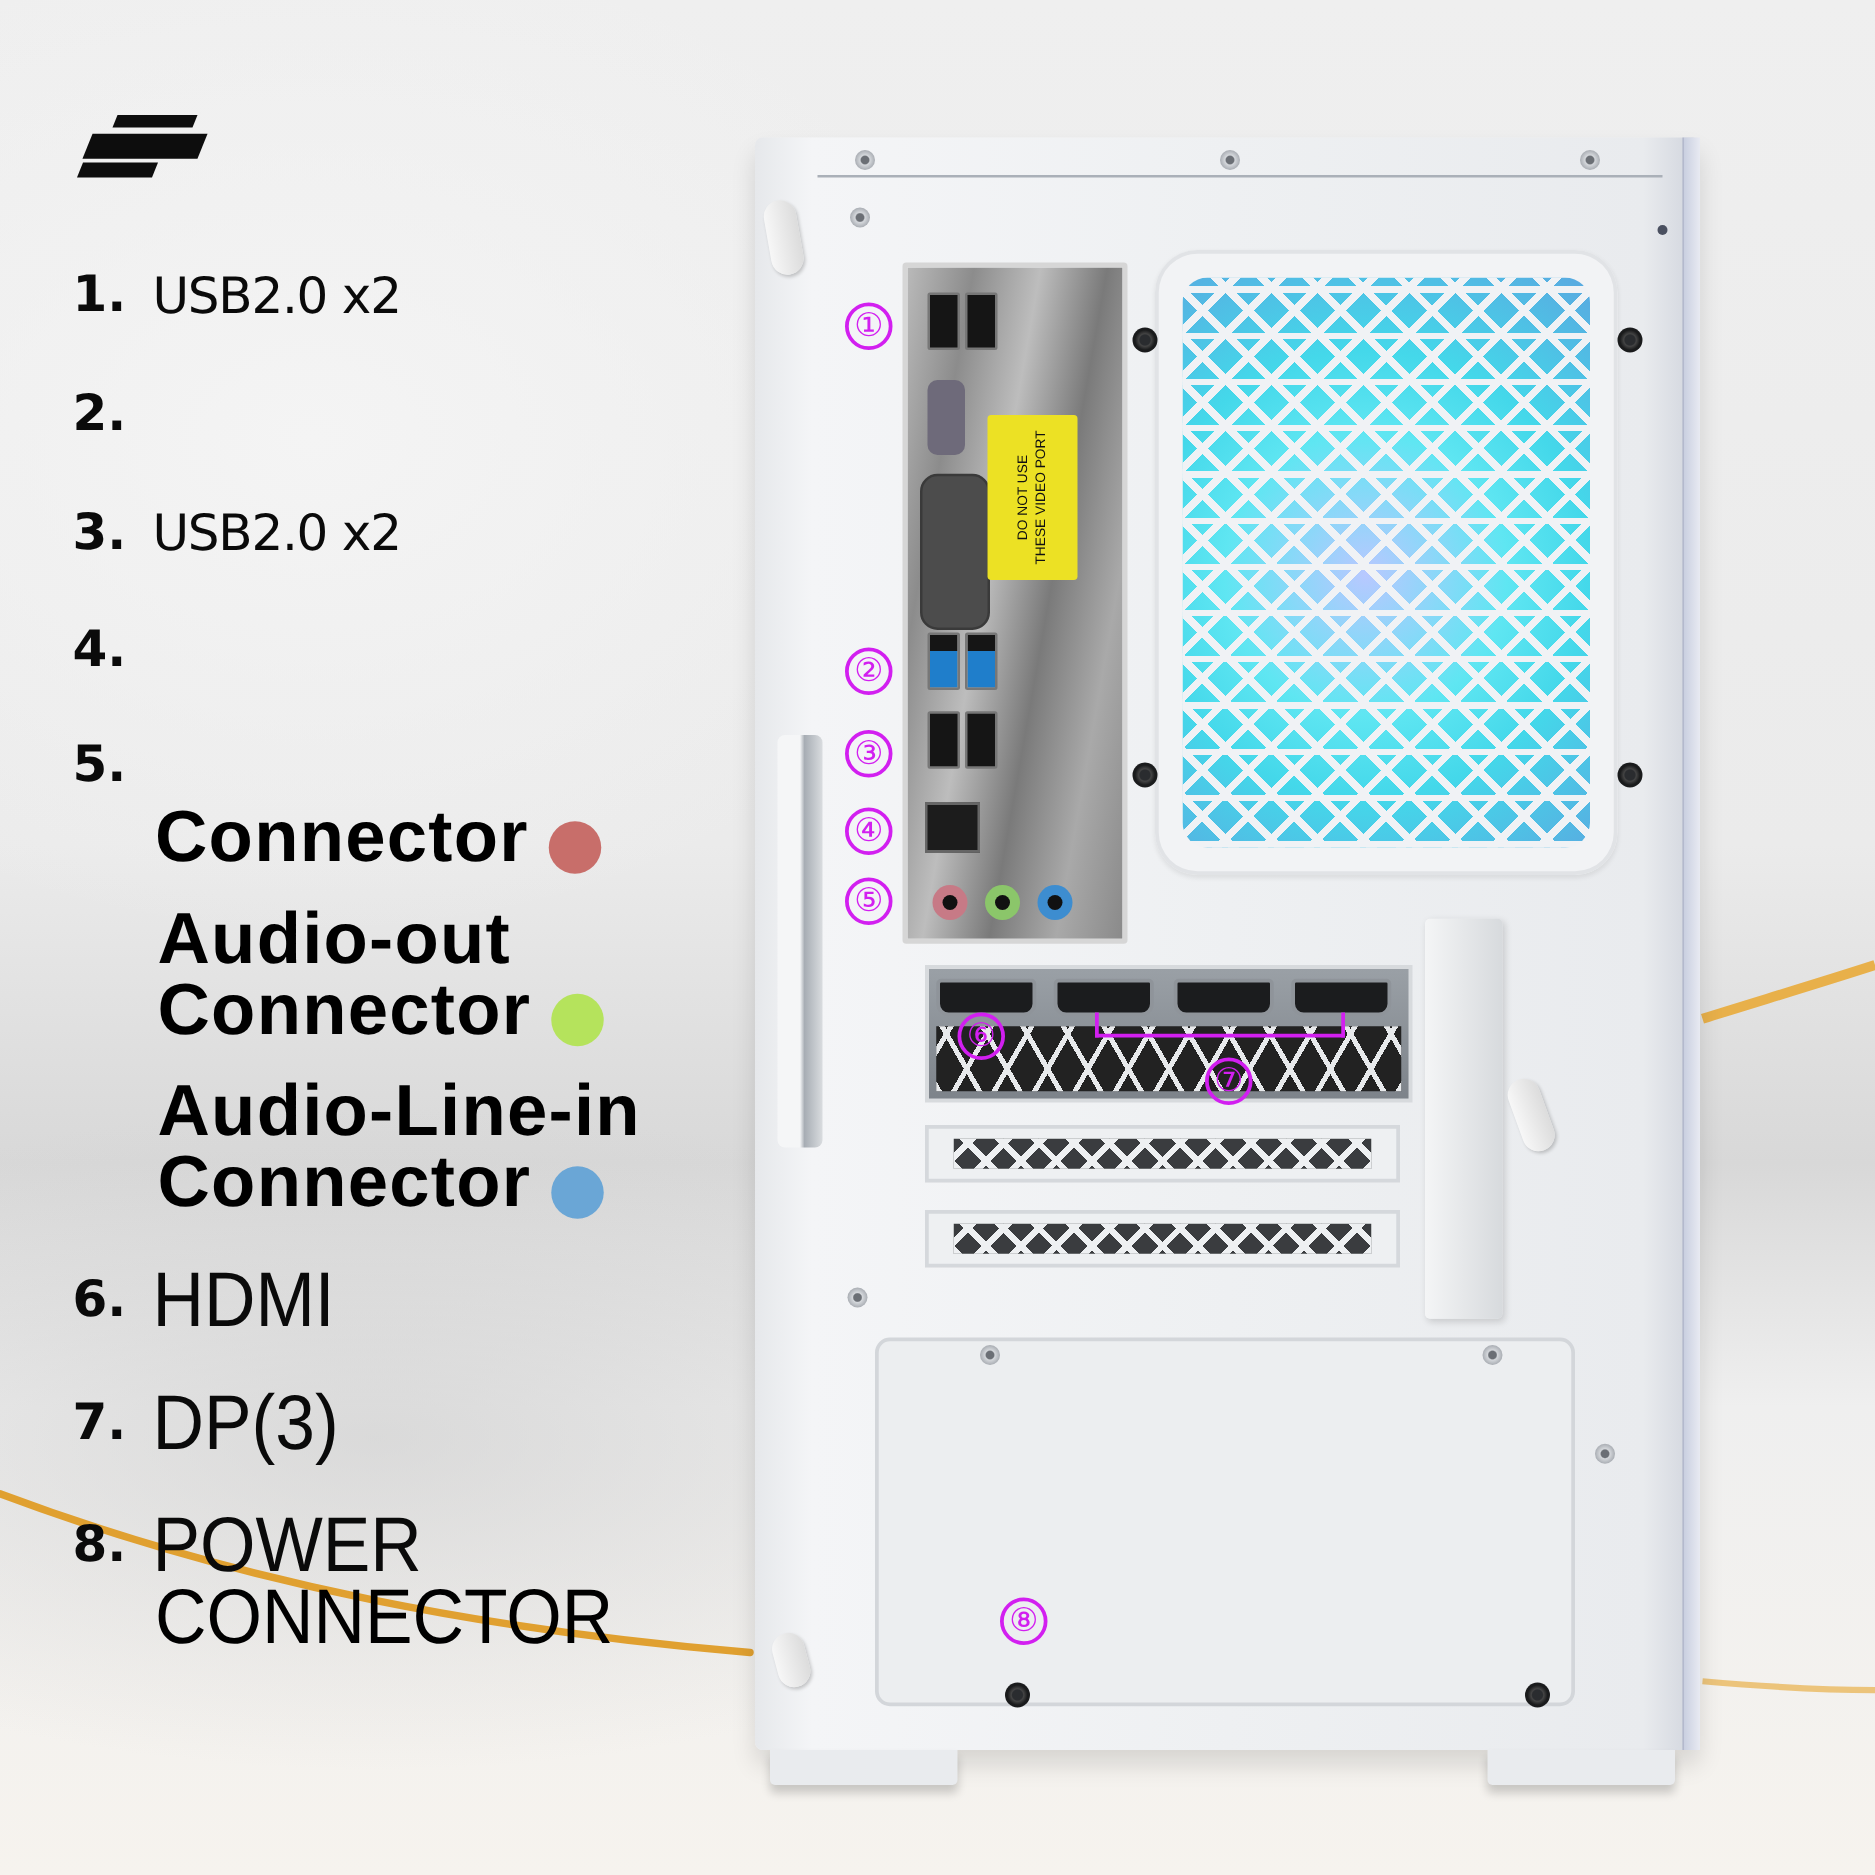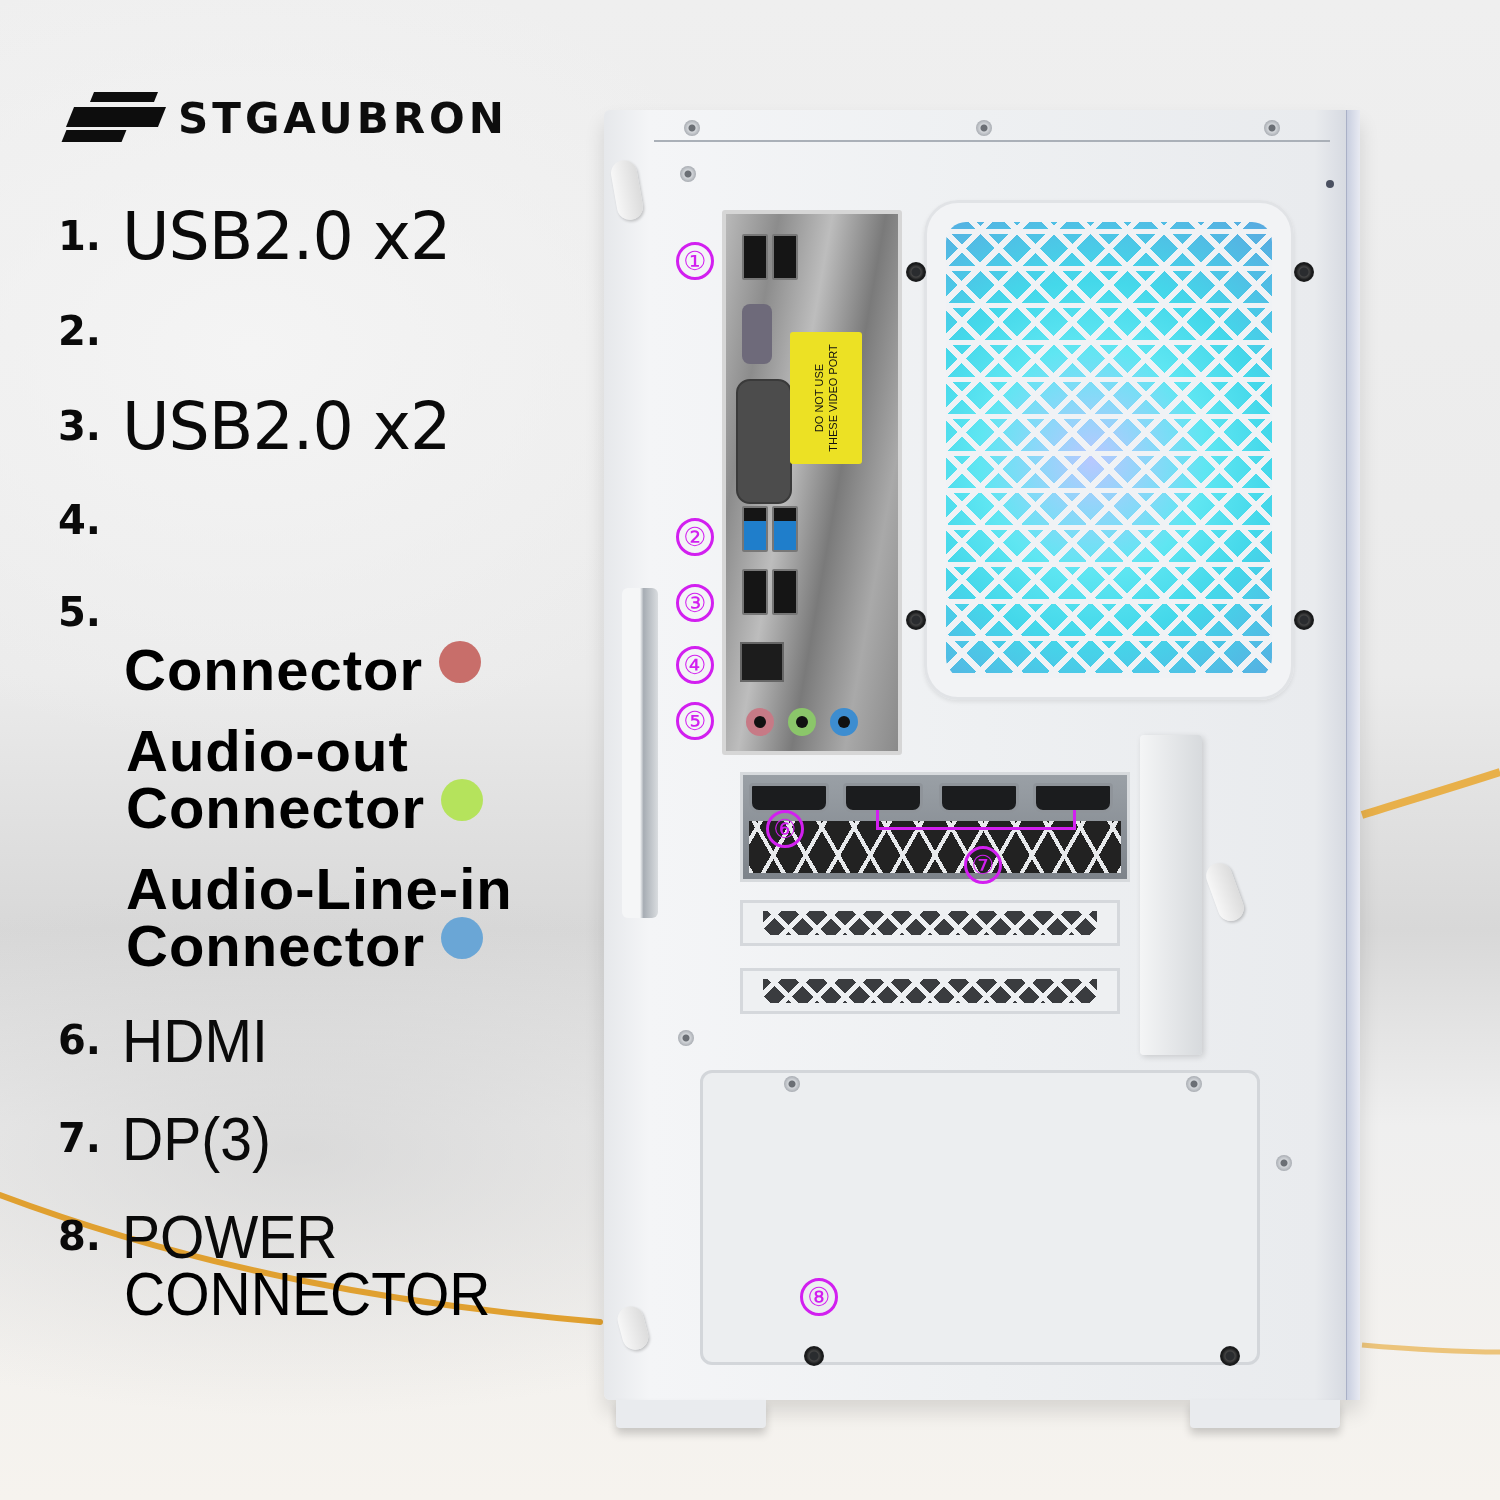--- a/index.html
+++ b/index.html
@@ -24,24 +24,24 @@
   .brand-mark .b1 { left: 34px; top: 0; width: 64px; height: 10px; }
   .brand-mark .b2 { left: 12px; top: 15px; width: 92px; height: 20px; }
   .brand-mark .b3 { left: 6px; top: 38px; width: 60px; height: 12px; }
   .brand-name { font-family: "DejaVu Sans", sans-serif; font-weight: bold; font-size: 42px; letter-spacing: 4px; color: #0d0d0d; }
 
   
   .legend { position: absolute; left: 58px; top: 0; width: 560px; }
   .item { position: absolute; left: 0; display: flex; align-items: flex-start; color: #0a0a0a; }
   .num { font-family: "DejaVu Sans", sans-serif; font-weight: bold; font-size: 40px; width: 64px; line-height: 1; padding-top: 8px; }
   .lbl { font-size: 60px; line-height: 58px; white-space: nowrap; }
-  .lbl.thin { font-family: "DejaVu Sans", sans-serif; font-weight: normal; font-size: 65px; letter-spacing: -1px; }
+  .lbl.thin { font-family: "DejaVu Sans", sans-serif; font-weight: normal; font-size: 40px; letter-spacing: -1px; }
   .lbl.bold { font-family: "Liberation Sans", sans-serif; font-weight: bold; font-size: 58px; letter-spacing: 1px; }
   .lbl.narrow { font-family: "Liberation Sans", sans-serif; font-weight: normal; font-size: 62px; transform: scaleX(0.92); transform-origin: left; }
-  .sub { position: absolute; left: 66px; display: flex; align-items: flex-start; }
+  .sub { position: absolute; left: 66px; display: flex; align-items: flex-end; }
   .dot { display: inline-block; width: 42px; height: 42px; border-radius: 50%; margin-left: 16px; vertical-align: middle; }
 
   
   .case { position: absolute; left: 604px; top: 110px; width: 756px; height: 1290px;
           background: linear-gradient(90deg, #e6e8eb 0%, #f4f5f7 6%, #eef0f2 50%, #e9ebee 94%, #cfd3dc 100%);
           border-radius: 6px; box-shadow: 0 12px 20px rgba(0,0,0,0.12); }
   .case-topbar { position: absolute; left: 50px; top: 0; right: 30px; height: 32px; border-bottom: 2px solid #aab0b8; }
   .case-edge { position: absolute; right: 0; top: 0; width: 14px; height: 100%; background: linear-gradient(90deg,#c9cfe0,#e8eaf2); border-left: 1px solid #a9b0c6; }
   .screw { position: absolute; width: 16px; height: 16px; border-radius: 50%;
            background: radial-gradient(circle at 50% 50%, #6b6f75 0 3px, #d4d7db 4px, #a9adb3 8px); }
@@ -117,21 +117,20 @@
     <path d="M1362 815 C 1410 800, 1460 785, 1500 772" stroke="#e8b04a" stroke-width="8" fill="none"></path>
     <path d="M1362 1345 C 1420 1350, 1470 1352, 1500 1352" stroke="#e8b04a" stroke-width="5" fill="none" opacity="0.7"></path>
   </svg>
 
   <div class="brand">
     <div class="brand-mark">
       <span class="b1"></span>
         <span class="b2"></span>
         <span class="b3"></span>
     </div>
-    <div class="brand-name">STGAUBRON</div>
   </div>
 
   <div class="legend">
     <div class="item" style="top:208px">
       <span class="num">1.</span>
       <span class="lbl thin">USB2.0 x2</span>
     </div>
     <div class="item" style="top:303px">
       <span class="num">2.</span>
     </div>

